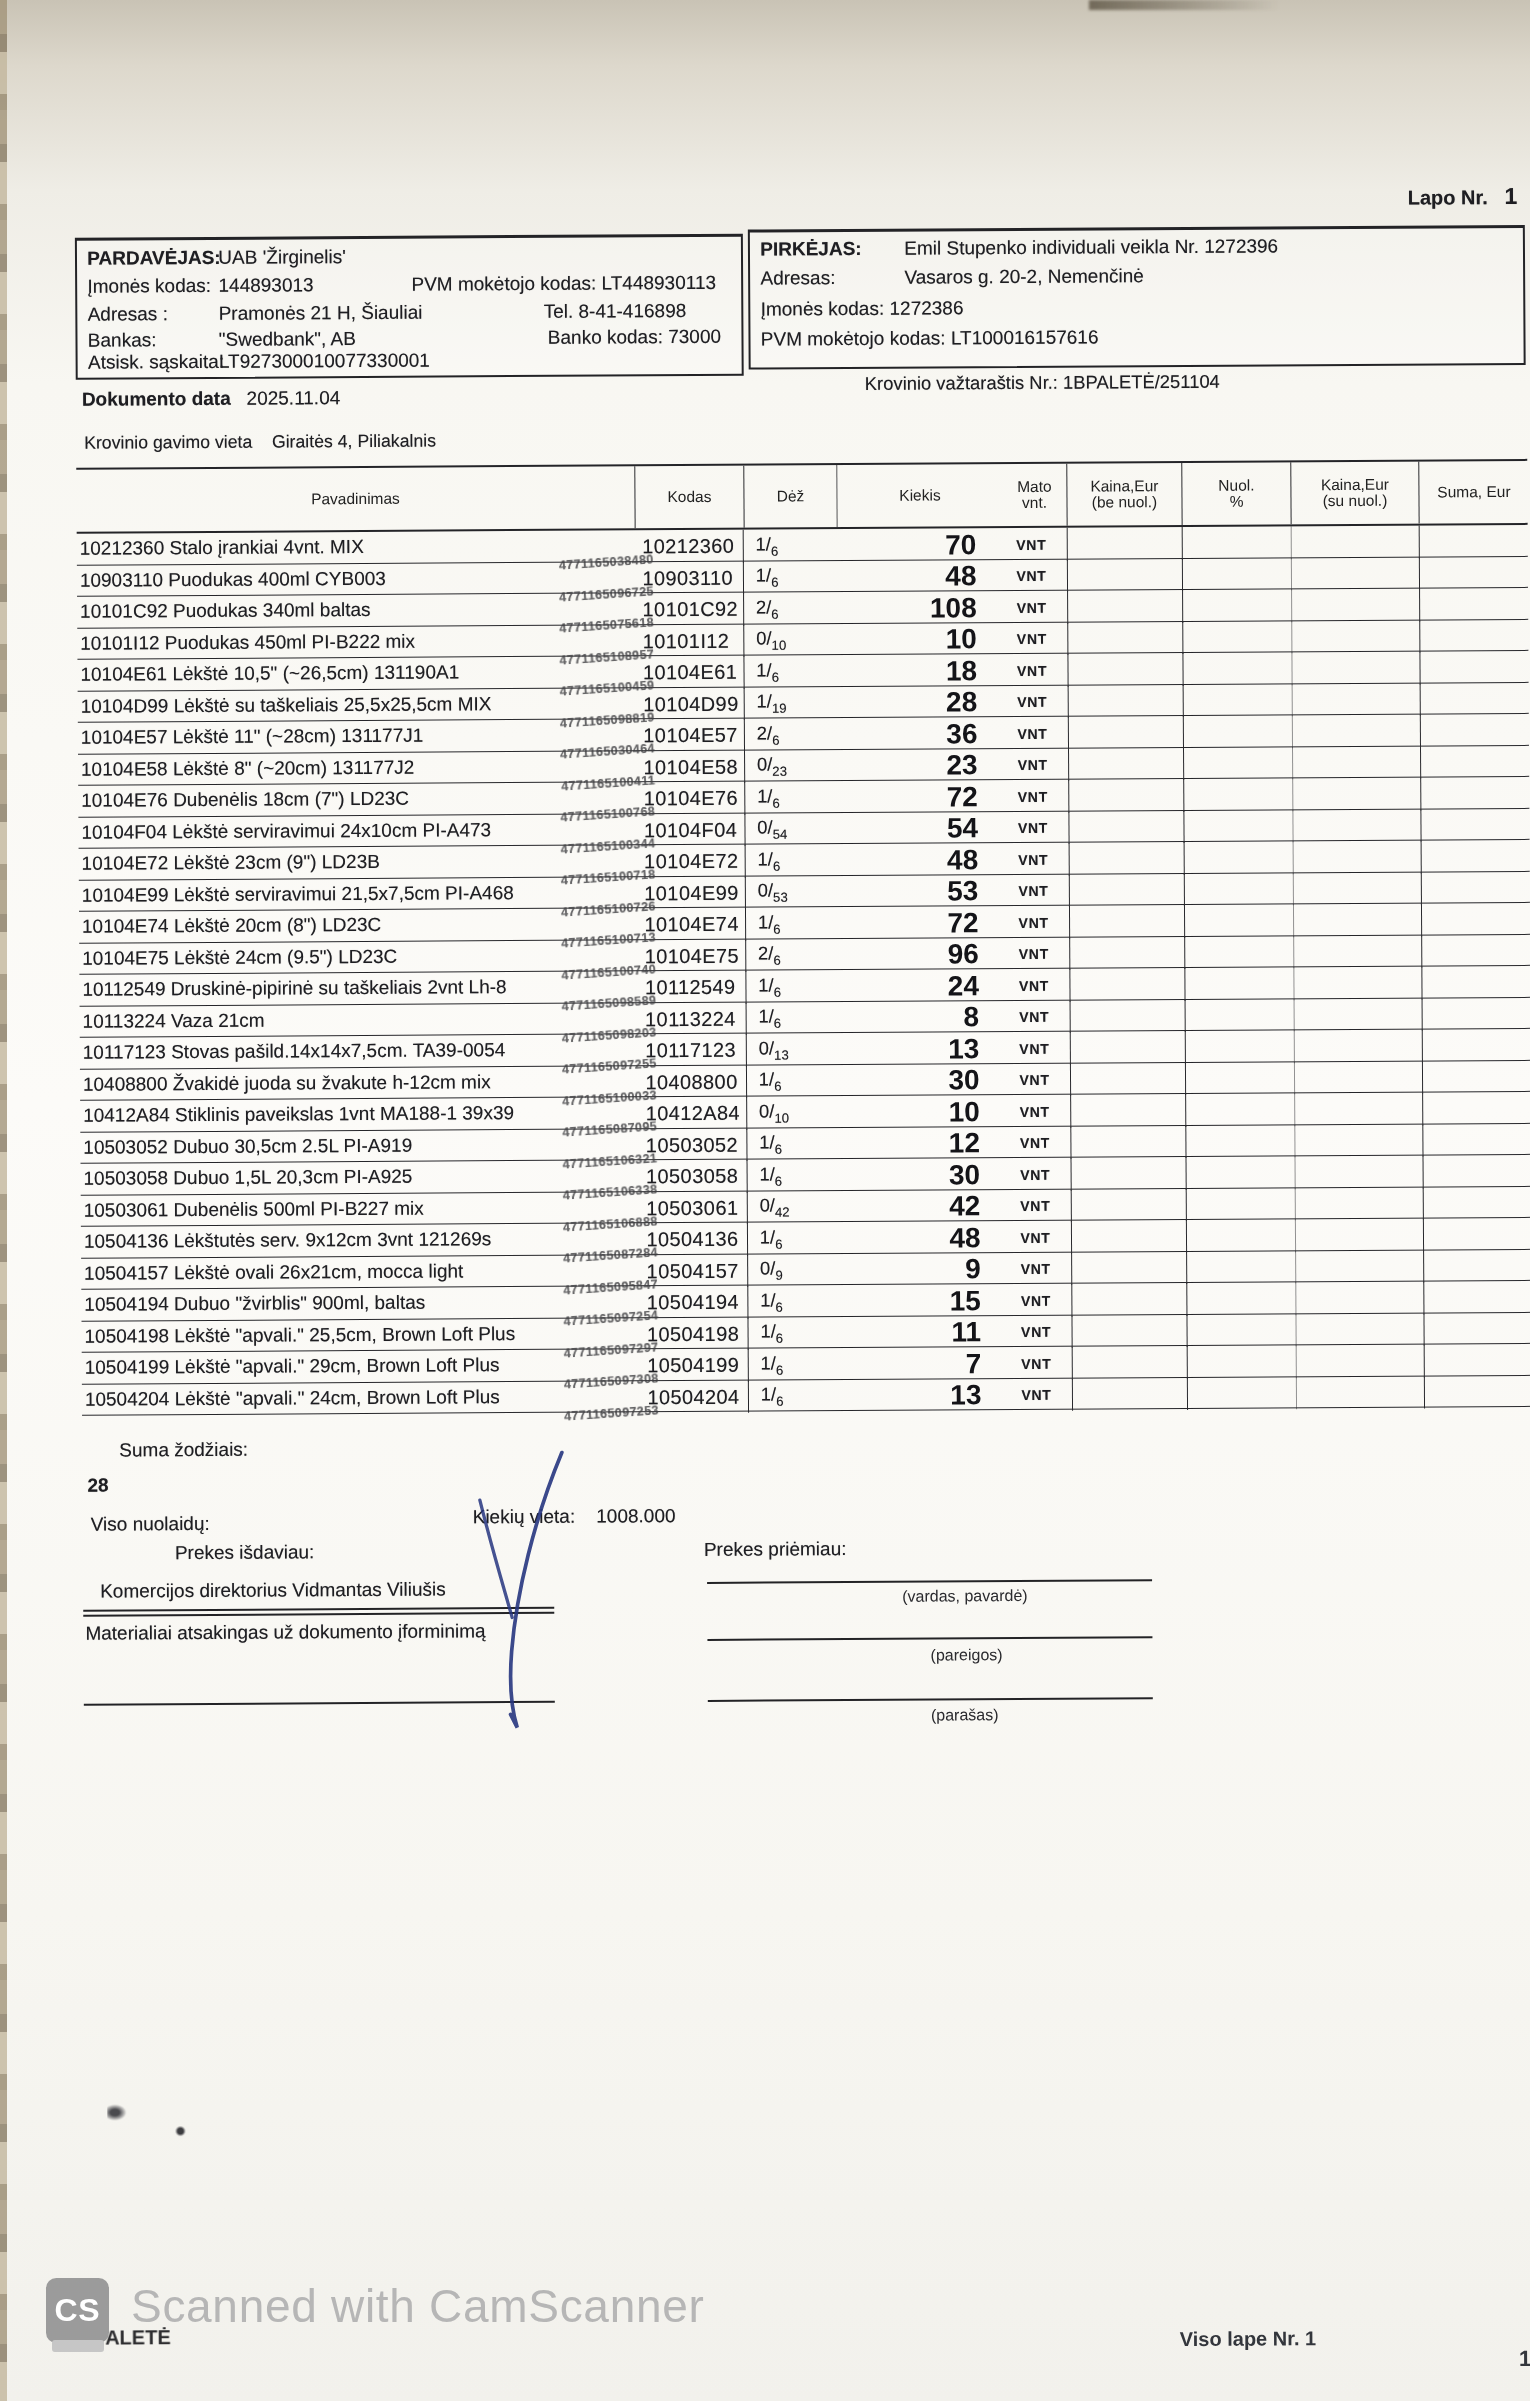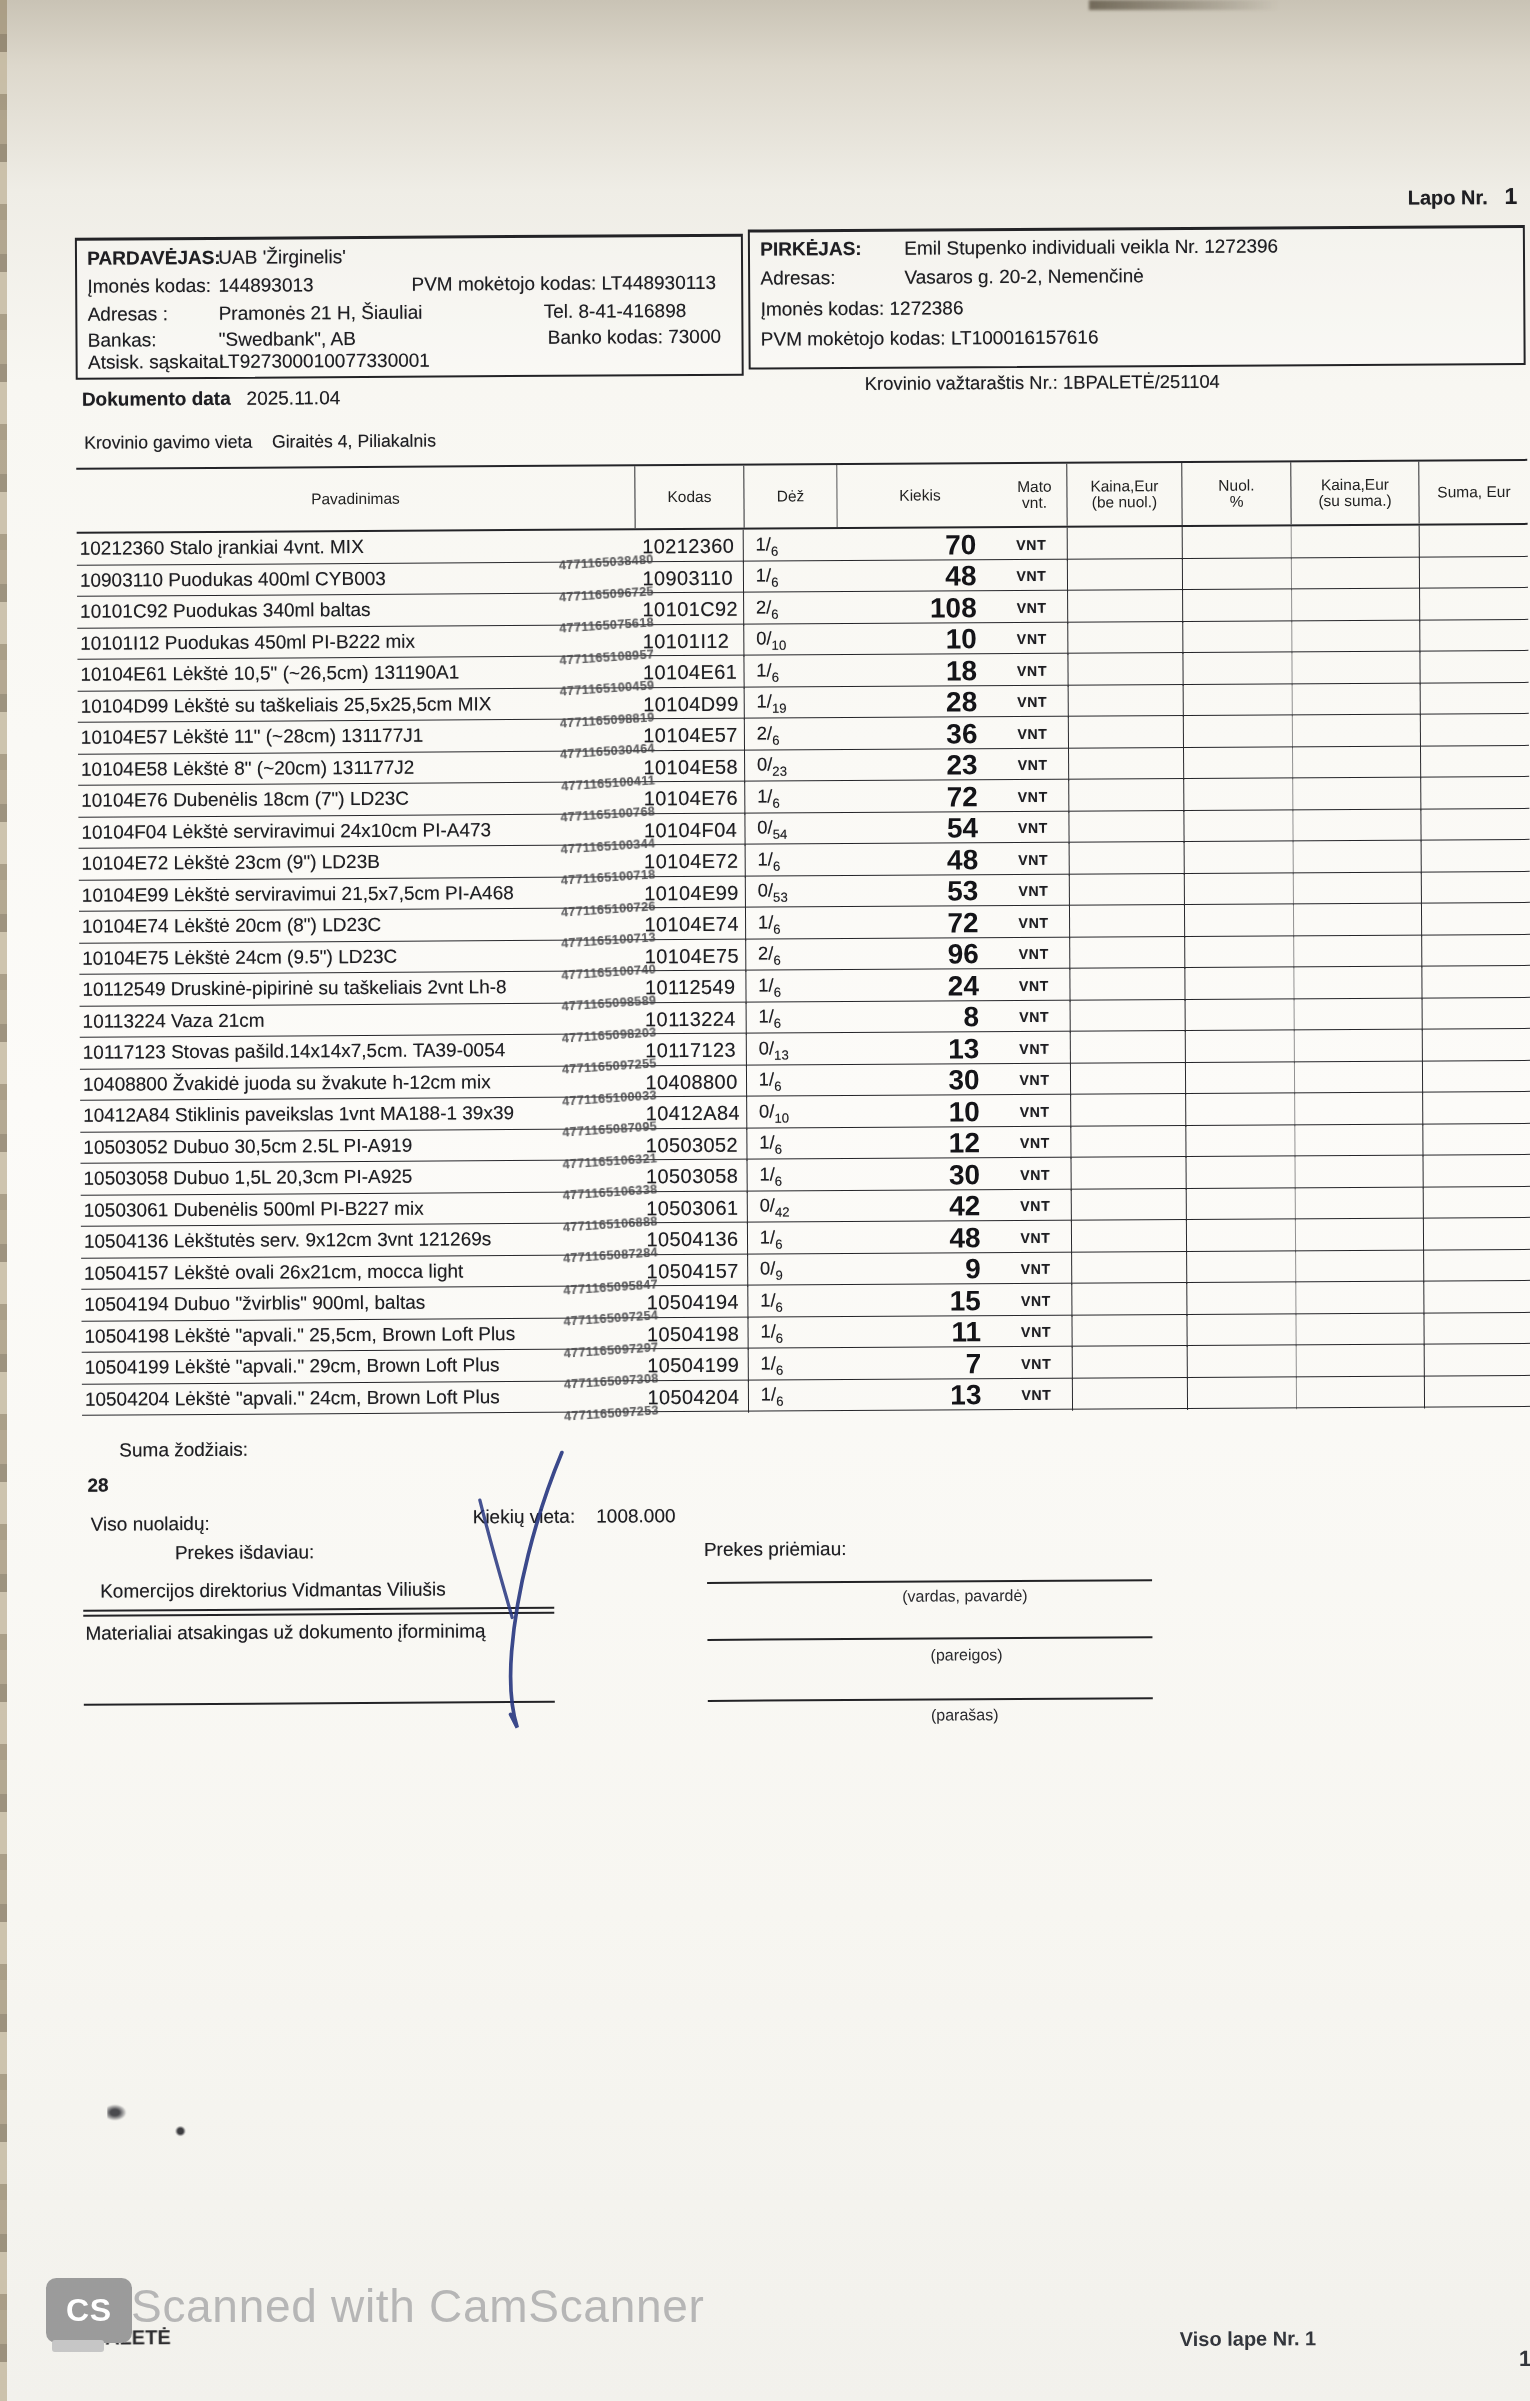--- a/index.html
+++ b/index.html
@@ -51,21 +51,21 @@
   .c.e3{border-left:1.5px solid rgba(42,42,46,.5);}
   .barcode{position:absolute;right:-19px;bottom:-6.6px;font-size:12.5px;color:#3f3f42;opacity:.8;
     transform:rotate(-3.5deg);filter:blur(0.5px);letter-spacing:0.4px;font-weight:600;}
 
   
   .line{position:absolute;background:#232326;height:2.2px;}
   .sig-label{font-size:16px;color:#2a2a2e;}
   .sigsvg{position:absolute;left:441px;top:1431px;width:169px;height:309px;}
 
   
-  .cslogo{position:absolute;left:46px;top:2278px;width:86px;height:65px;background:#9b9b9b;border-radius:10.3px;
+  .cslogo{position:absolute;left:46px;top:2278px;width:63px;height:65px;background:#9b9b9b;border-radius:10.3px;
     display:flex;align-items:center;justify-content:center;color:#fff;font-weight:700;font-size:32px;letter-spacing:0.7px;}
   .cslogo::after{content:"";position:absolute;left:5.9px;bottom:-8.8px;width:52px;height:11.8px;background:#c6c6c6;border-radius:2.9px;}
   .scanned{position:absolute;left:131px;top:2279px;font-size:46px;color:#b6b6b6;font-weight:400;letter-spacing:0.7px;}
   .palete{position:absolute;left:59px;top:2323px;font-size:20px;font-weight:700;color:#2e2e30;filter:blur(0.3px);}
   .visolape{position:absolute;left:1171px;top:2331px;font-size:20px;font-weight:700;color:#33363c;}
   .corner18{position:absolute;left:1510px;top:2351px;font-size:22px;font-weight:700;color:#33363c;}
   .smudge1{position:absolute;left:100px;top:2101px;width:19px;height:16px;background:radial-gradient(ellipse at 40% 50%,#4a4a4e 0 28%,rgba(90,90,95,.45) 55%,transparent 72%);filter:blur(0.7px);}
   .smudge2{position:absolute;left:168px;top:2123px;width:10.3px;height:9.6px;background:radial-gradient(#3c3c40 0 40%,transparent 75%);filter:blur(0.6px);}
 </style>
 </head>
@@ -145,21 +145,21 @@
       <div class="hc" style="border-left:none;">
         <span><span>Mato</span><br><span>vnt.</span></span>
       </div>
       <div class="hc">
         <span><span>Kaina,Eur</span><br><span>(be nuol.)</span></span>
       </div>
       <div class="hc">
         <span><span>Nuol.</span><br><span>%</span></span>
       </div>
       <div class="hc">
-        <span><span>Kaina,Eur</span><br><span>(su suma.)</span></span>
+        <span><span>Kaina,Eur</span><br><span>(su nuol.)</span></span>
       </div>
       <div class="hc">Suma, Eur</div>
     </div>
     <div>
     <div class="trow">
       <div class="c name ink">
         <span>10212360 Stalo įrankiai 4vnt. MIX</span>
         <span class="barcode">4771165038480</span>
       </div>
       <div class="c code ink">10212360</div>

